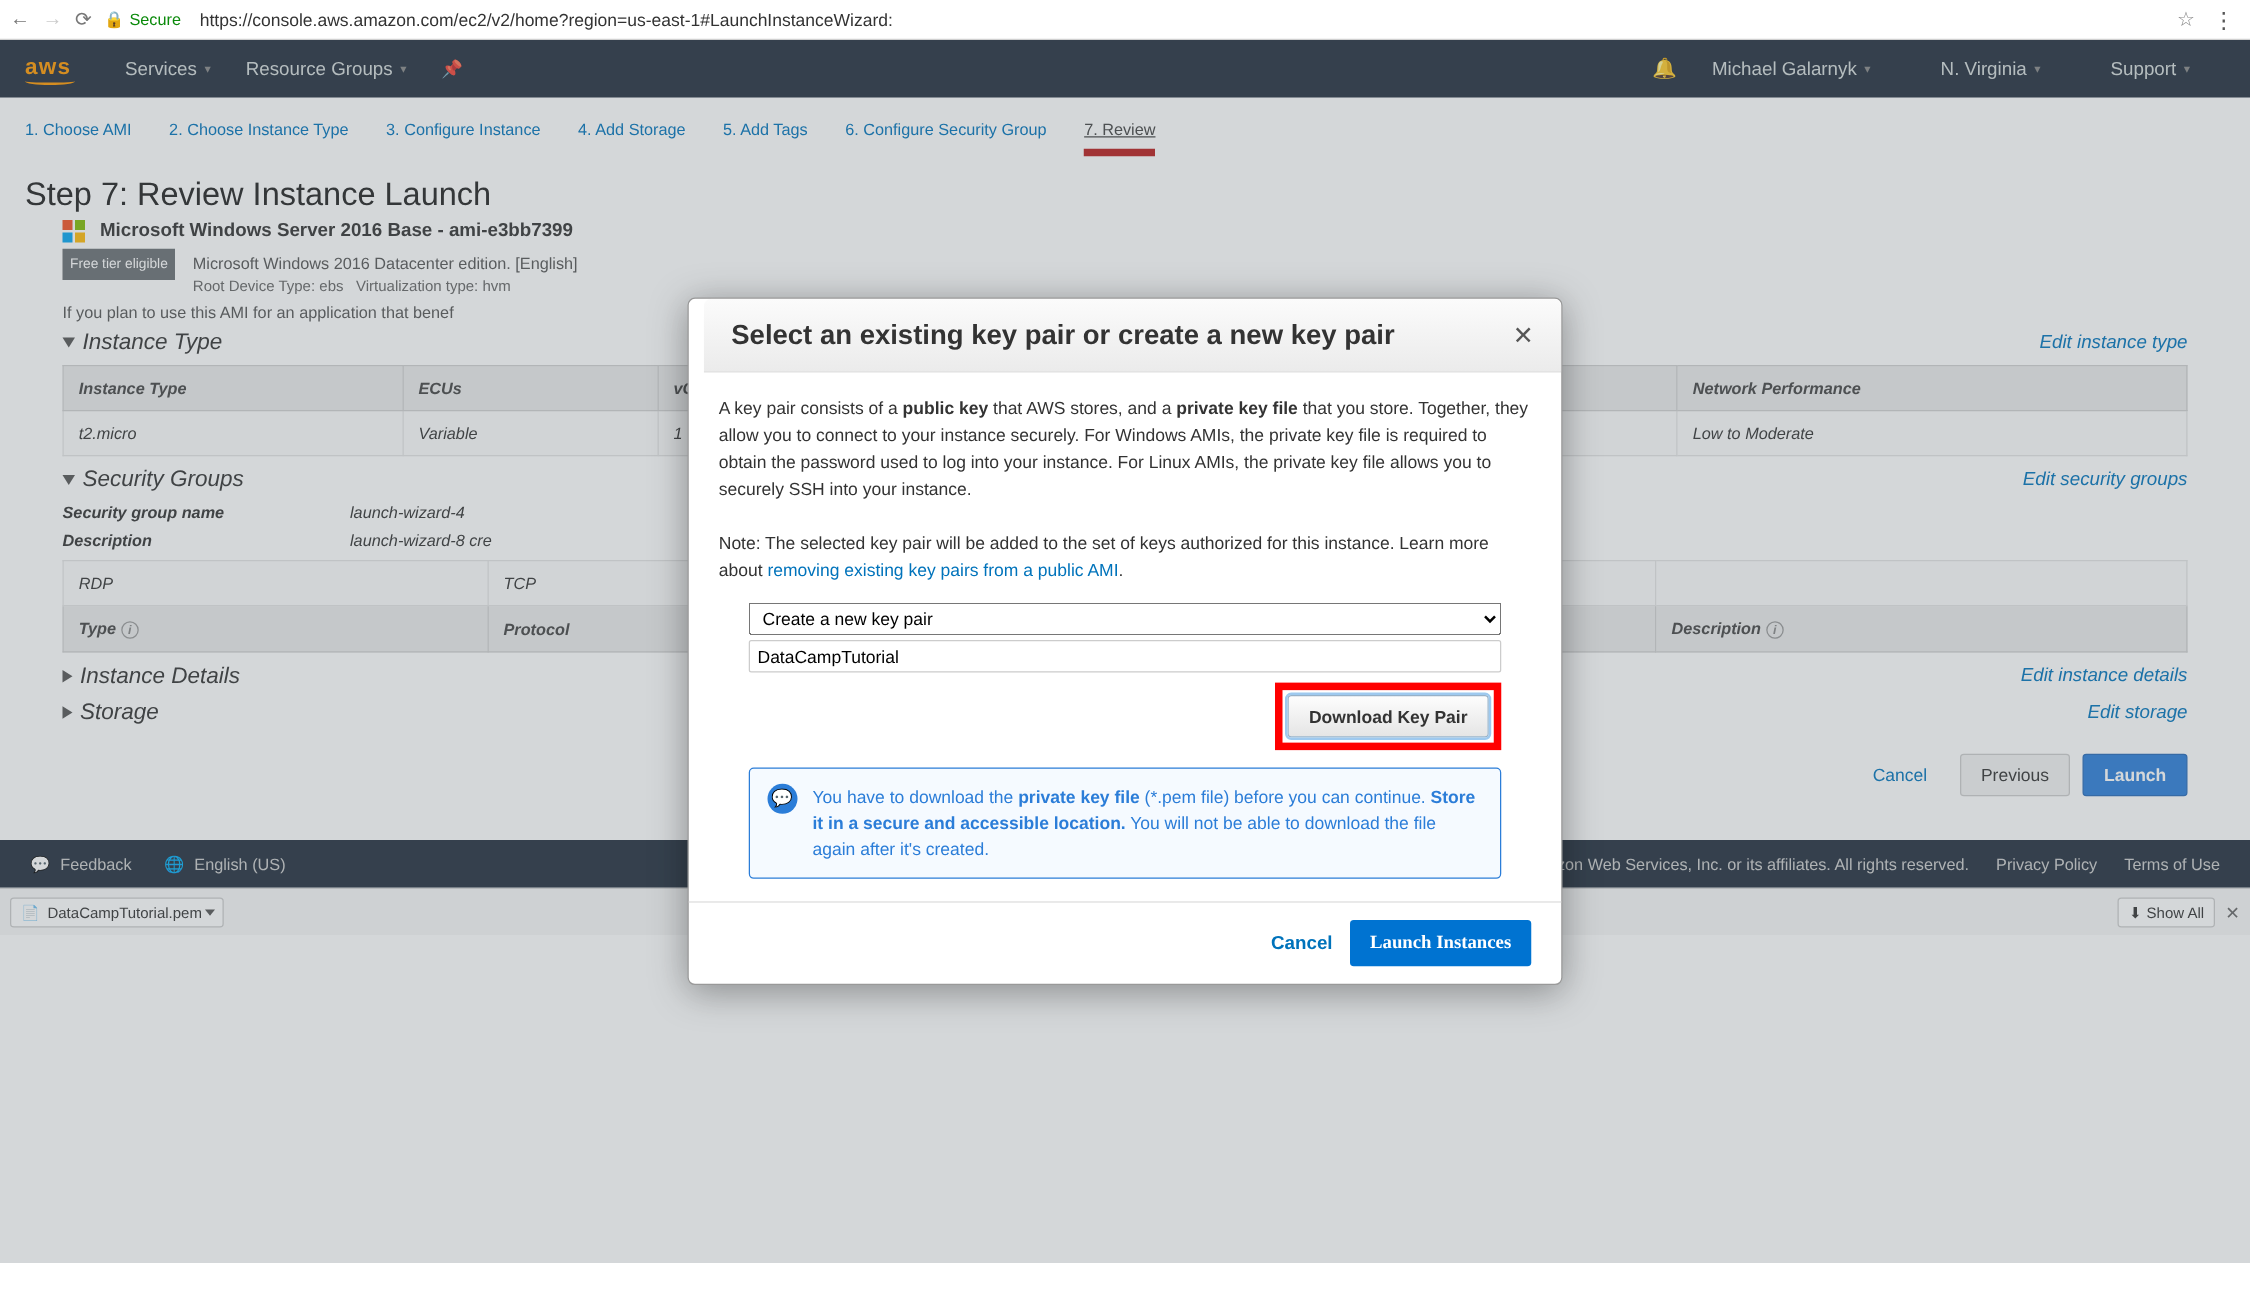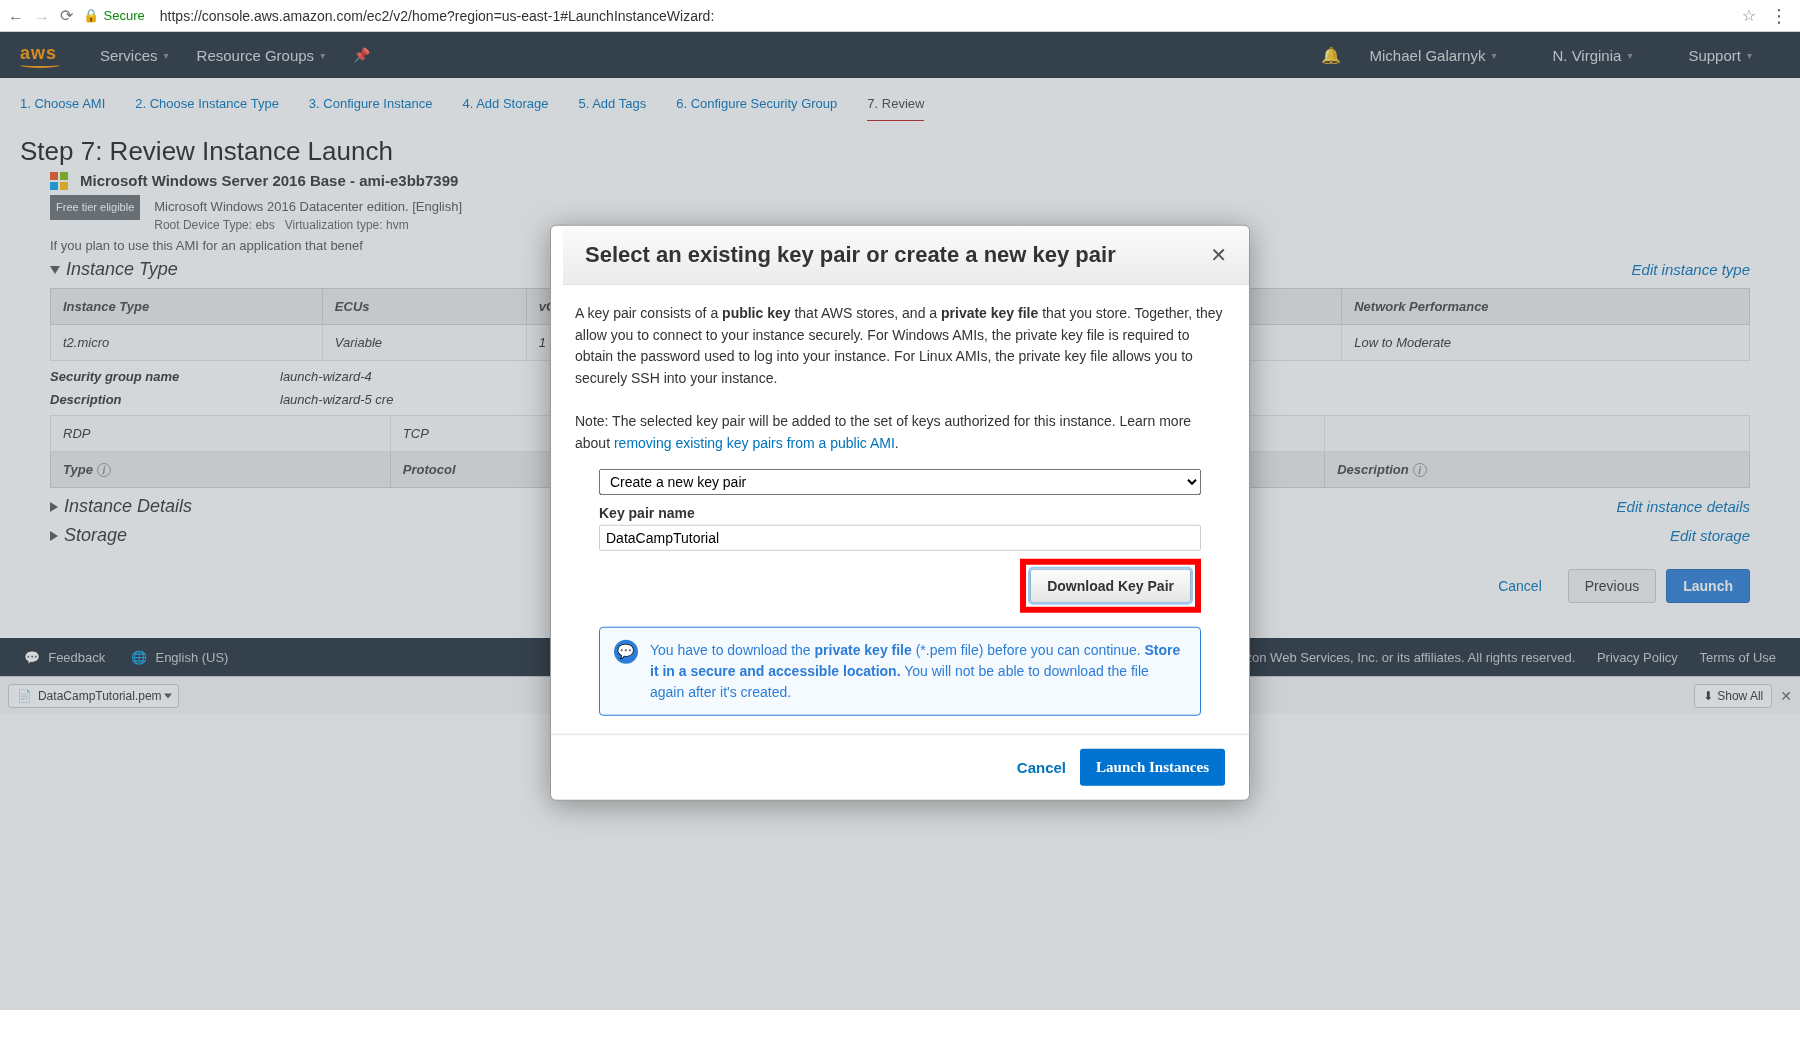--- a/index.html
+++ b/index.html
@@ -20,21 +20,21 @@
 .aws-logo .smile { display:block; height:6px; border-bottom:2px solid #ff9900; border-radius:0 0 50% 50%; width:40px; margin-top:-2px; }
 .aws-nav-item { color:#d5dbdb; font-size:15px; margin-right:28px; cursor:pointer; display:flex; align-items:center; gap:6px; }
 .aws-nav-item .caret { font-size:10px; color:#888; }
 .aws-nav-right { margin-left:auto; display:flex; align-items:center; gap:28px; }
 .bell { color:#d5dbdb; font-size:16px; }
 .pin { color:#d5dbdb; font-size:14px; }
 
 
 .wizard-tabs { display:flex; gap:30px; padding:10px 20px 0; font-size:13px; }
 .wizard-tabs .tab { color:#0073bb; padding:8px 0; border-bottom:2px solid transparent; cursor:pointer; }
-.wizard-tabs .tab.active { color:#444; border-bottom:1px solid #b91c1c; font-weight:normal; }
+.wizard-tabs .tab.active { color:#444; border-bottom:6px solid #b91c1c; font-weight:normal;text-decoration:underline; }
 
 .overlay-dim { position:fixed; inset:32px 0 38px 0; background:rgba(100,110,120,0.28); pointer-events:none; }
 
 .page { padding:5px 20px 20px; }
 h1.step { font-size:26px; font-weight:300; color:#222; margin:10px 0 4px; }
 .ami-line { display:flex; align-items:flex-start; gap:12px; margin:5px 30px; }
 .win-icon { width:18px; height:18px; display:inline-block; position:relative; }
 .win-icon span { position:absolute; width:8px; height:8px; }
 .ami-title { font-weight:bold; color:#333; font-size:15px; }
 .free-tier { background:#6a6f73; color:#fff; font-size:11px; padding:6px 6px; text-align:center; line-height:1.2; }
@@ -193,27 +193,34 @@
         <td>t2.micro</td>
         <td>Variable</td>
         <td>1</td>
         <td>Low to Moderate</td>
       </tr>
     </tbody>
       </table>
   </div>
 
   <div class="section">
+    <div class="section-head">
+      <div class="section-title">
+          <span class="triangle"></span>
+          <span>Security Groups</span>
+        </div>
+      <span class="edit-link">Edit security groups</span>
+    </div>
     <div class="kv">
         <span class="k">Security group name</span>
         <span>launch-wizard-4</span>
       </div>
     <div class="kv">
         <span class="k">Description</span>
-        <span>launch-wizard-5 cre</span>
+        <span>launch-wizard-8 cre</span>
       </div>
     <table class="grid">
       <tbody>
           <tr>
         <td>RDP</td>
         <td>TCP</td>
         <td></td>
       </tr>
       <tr>
         <th style="width:20%"><span>Type</span><span class="info-dot">i</span></th>
@@ -290,21 +297,20 @@
       <span>A key pair consists of a </span><b>public key</b><span> that AWS stores, and a </span><b>private key file</b><span> that you store. Together, they allow you to connect to your instance securely. For Windows AMIs, the private key file is required to obtain the password used to log into your instance. For Linux AMIs, the private key file allows you to securely SSH into your instance.</span>
     </p>
     <br>
     <p>
       <span>Note: The selected key pair will be added to the set of keys authorized for this instance. Learn more about </span><a>removing existing key pairs from a public AMI</a><span>.</span>
     </p>
     <div style="padding:8px 24px 0">
       <select>
         <option>Create a new key pair</option>
       </select>
-      <div class="lbl">Key pair name</div>
       <input type="text" value="DataCampTutorial" style="">
       <div class="dl-row">
         <span class="dl-highlight">
           <button class="dl-btn">Download Key Pair</button>
         </span>
       </div>
       <div class="info-box">
         <div class="bubble">💬</div>
         <div class="txt">
           <span>You have to download the </span><b>private key file</b><span> (*.pem file) before you can continue. </span><b>Store it in a secure and accessible location.</b><span> You will not be able to download the file again after it's created.</span>

